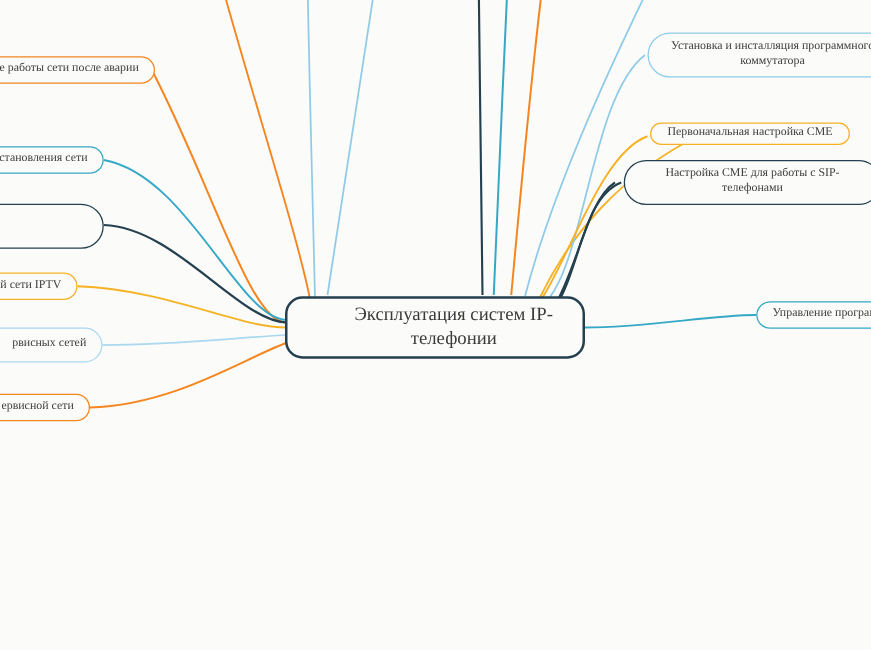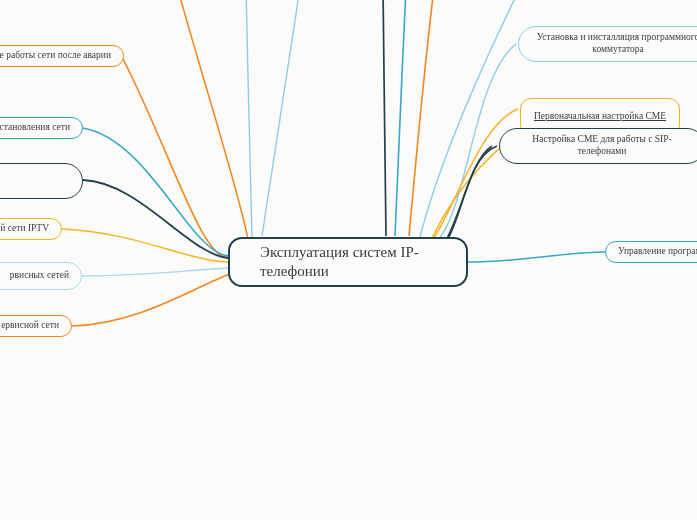--- a/index.html
+++ b/index.html
@@ -47,41 +47,40 @@
     width: 240px;
     height: 50px;
     border: 2px solid #24404e;
     border-radius: 14px;
     font-size: 15px;
     color: #3a3a3a;
     text-align: left;
   }
   #node-central .node-label {
     padding: 0 0 0 30px;
-    text-align: left;
+    text-align: center;
   }
   
   #node-r1 {
     left: 518px;
     top: 26px;
     width: 200px;
     height: 36px;
     border: 1.3px solid #8fcbe8;
     border-radius: 18px;
     font-size: 9.5px;
   }
   #node-r2 {
     left: 520px;
     top: 98px;
     width: 160px;
-    height: 38px;
+    height: 18px;
     border: 1.3px solid #f5b224;
     border-radius: 11px;
     font-size: 9.5px;
-    text-decoration: underline;
   }
   #node-r3 {
     left: 499px;
     top: 128px;
     width: 206px;
     height: 36px;
     border: 1.3px solid #24404e;
     border-radius: 18px;
     font-size: 9.5px;
   }

